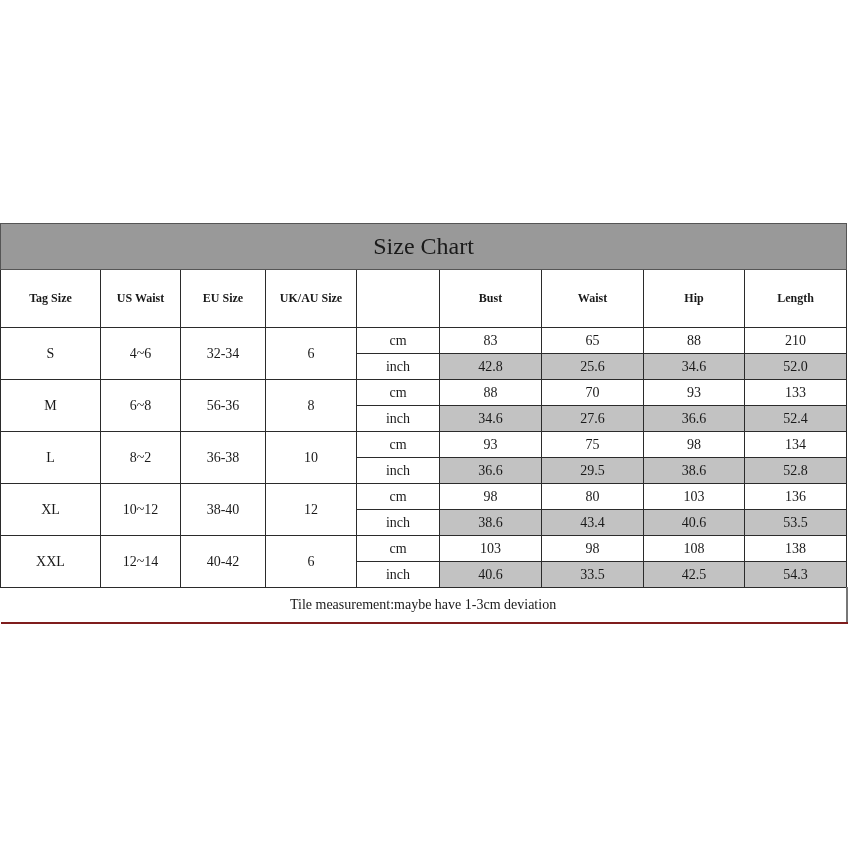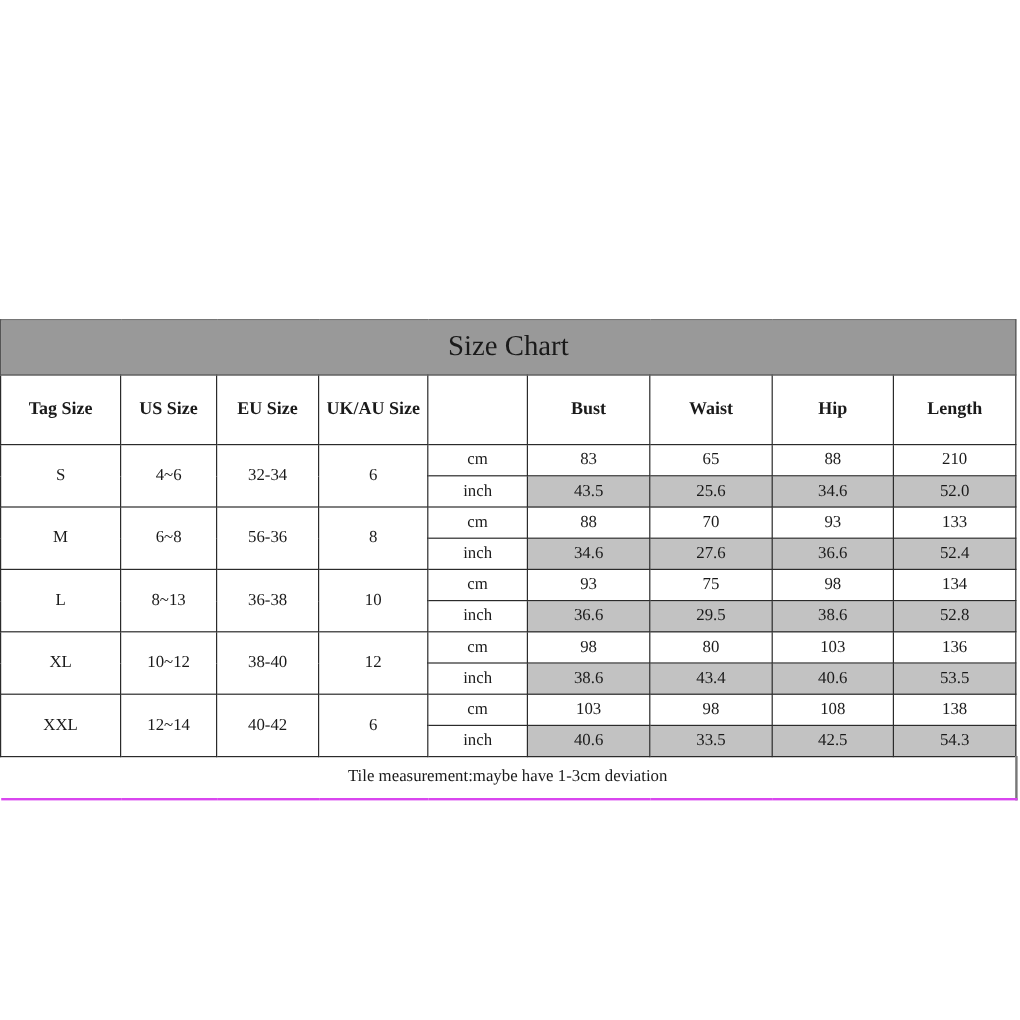--- a/index.html
+++ b/index.html
@@ -1,28 +1,28 @@
 <!DOCTYPE html>
 <html><head>
 <meta charset="utf-8">
 <style>
   html, body { margin:0; padding:0; background:#ffffff; }
   body { width:850px; height:850px; position:relative; overflow:hidden;
          font-family:"Liberation Serif", "DejaVu Serif", serif; color:#1a1a1a; }
   .chart { position:absolute; left:0; top:223px; width:846px; }
-  table { border-collapse:collapse; width:846px; table-layout:fixed;margin-top:43px; }
+  table { border-collapse:collapse; width:846px; table-layout:fixed; }
   td, th { border:1px solid #2b2b2b; text-align:center; vertical-align:middle; padding:0; }
   .title-cell { background:#999999; height:45px; font-size:24px; font-weight:normal;
                 border:1.5px solid #555; color:#1a1a1a; }
-  .hdr th { height:57px; font-size:15px; font-weight:bold; background:#fff; }
+  .hdr th { height:57px; font-size:12px; font-weight:bold; background:#fff; }
   .r td { height:25px; font-size:14px; }
   .grp { font-size:14px; }
   .unit { font-size:14px; }
   .shaded { background:#c2c2c2; }
-  .footer td { height:34px; font-size:14px; border-left:none; border-bottom:2px solid #d946ef; border-right:2px solid #777; }
+  .footer td { height:34px; font-size:14px; border-left:none; border-bottom:2px solid #7f1d1d; border-right:2px solid #777; }
   .footer td.first { border-left:none; }
 </style>
 </head>
 <body>
 
 <div class="chart">
 <table>
   <colgroup>
     <col style="width:100px">
         <col style="width:80px">
@@ -33,21 +33,21 @@
         <col style="width:102px">
         <col style="width:101px">
         <col style="width:102px">
   </colgroup>
   <tbody>
         <tr>
     <td colspan="9" class="title-cell">Size Chart</td>
   </tr>
   <tr class="hdr">
     <th>Tag Size</th>
-    <th>US Size</th>
+    <th>US Waist</th>
     <th>EU Size</th>
     <th>UK/AU Size</th>
     <th></th>
     <th>Bust</th>
     <th>Waist</th>
     <th>Hip</th>
     <th>Length</th>
   </tr>
 
   <tr class="r">
@@ -56,21 +56,21 @@
     <td rowspan="2" class="grp">32-34</td>
     <td rowspan="2" class="grp">6</td>
     <td class="unit">cm</td>
     <td>83</td>
     <td>65</td>
     <td>88</td>
     <td>210</td>
   </tr>
   <tr class="r">
     <td class="unit">inch</td>
-    <td class="shaded">43.5</td>
+    <td class="shaded">42.8</td>
     <td class="shaded">25.6</td>
     <td class="shaded">34.6</td>
     <td class="shaded">52.0</td>
   </tr>
 
   <tr class="r">
     <td rowspan="2" class="grp">M</td>
     <td rowspan="2" class="grp">6~8</td>
     <td rowspan="2" class="grp">56-36</td>
     <td rowspan="2" class="grp">8</td>
@@ -83,21 +83,21 @@
   <tr class="r">
     <td class="unit">inch</td>
     <td class="shaded">34.6</td>
     <td class="shaded">27.6</td>
     <td class="shaded">36.6</td>
     <td class="shaded">52.4</td>
   </tr>
 
   <tr class="r">
     <td rowspan="2" class="grp">L</td>
-    <td rowspan="2" class="grp">8~13</td>
+    <td rowspan="2" class="grp">8~2</td>
     <td rowspan="2" class="grp">36-38</td>
     <td rowspan="2" class="grp">10</td>
     <td class="unit">cm</td>
     <td>93</td>
     <td>75</td>
     <td>98</td>
     <td>134</td>
   </tr>
   <tr class="r">
     <td class="unit">inch</td>

